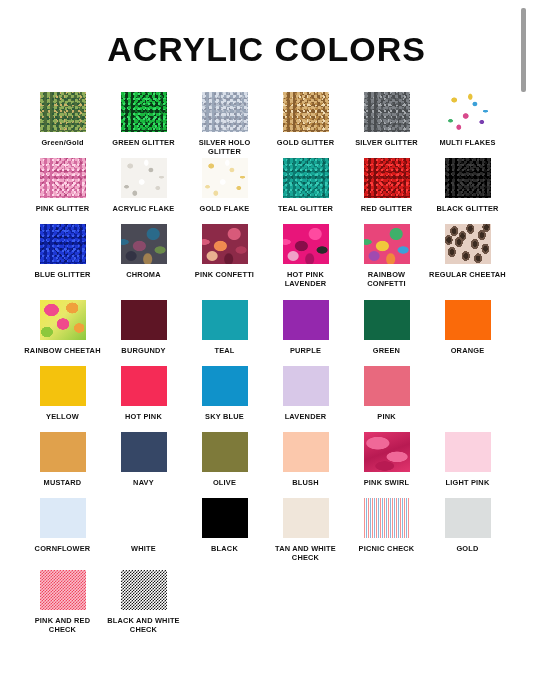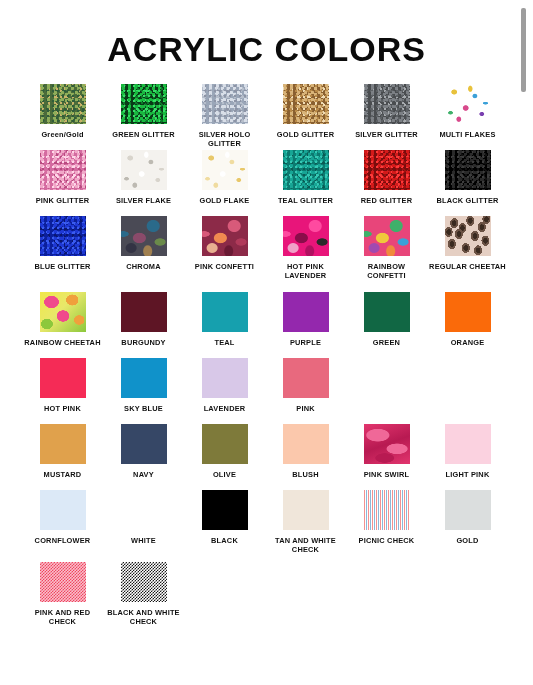--- a/index.html
+++ b/index.html
@@ -8,21 +8,21 @@
     font-family:"Liberation Sans", sans-serif;position:relative;
   }
   #page{position:relative;width:533px;height:685px;background:#fff;}
 
   .title{
     position:absolute;left:0;right:0;top:30px;text-align:center;
     font-size:34px;font-weight:bold;letter-spacing:1px;color:#0b0b0b;
     font-family:"Liberation Sans", sans-serif;
   }
 
-  .grid{position:absolute;left:22px;top:84px;width:490px;}
+  .grid{position:absolute;left:22px;top:92px;width:490px;}
   .row{display:flex;width:490px;}
   .cell{width:81px;display:flex;flex-direction:column;align-items:center;}
   .sw-wrap{height:44px;display:flex;align-items:flex-start;justify-content:center;width:100%;}
   .swatch{
     width:46px;height:40px;display:block;background:#fff;
     background-repeat:repeat;
   }
   .label{
     margin-top:2px;text-align:center;font-size:7.4px;font-weight:bold;
     line-height:1.22;color:#111;letter-spacing:.2px;width:78px;
@@ -89,21 +89,21 @@
         <div class="cell">
           <div class="sw-wrap">
             <div class="swatch" style="background-color: rgb(212, 107, 160); background-image: radial-gradient(circle at 18% 22%, rgb(240, 168, 200) 0px, rgb(240, 168, 200) 1.6px, transparent 1.7px), radial-gradient(circle at 62% 38%, rgb(255, 214, 232) 0px, rgb(255, 214, 232) 1.4px, transparent 1.5px), radial-gradient(circle at 38% 72%, rgb(240, 168, 200) 0px, rgb(240, 168, 200) 1.5px, transparent 1.6px), radial-gradient(circle at 82% 80%, rgb(255, 214, 232) 0px, rgb(255, 214, 232) 1.3px, transparent 1.4px), radial-gradient(circle at 8% 62%, rgb(185, 74, 128) 0px, rgb(185, 74, 128) 1.5px, transparent 1.6px), radial-gradient(circle at 50% 8%, rgb(185, 74, 128) 0px, rgb(185, 74, 128) 1.4px, transparent 1.5px); background-size: 7px 7px, 5px 5px, 6px 6px, 9px 9px, 8px 8px, 6px 6px;"></div>
           </div>
           <div class="label">PINK GLITTER</div>
         </div>
         <div class="cell">
           <div class="sw-wrap">
             <div class="swatch" style="background-color: rgb(244, 242, 238); background-image: radial-gradient(at 20% 20%, rgb(216, 212, 204) 0px, rgb(216, 212, 204) 2.5px, transparent 3.3px), radial-gradient(at 65% 30%, rgb(189, 186, 178) 0px, rgb(189, 186, 178) 2px, transparent 2.8px), radial-gradient(at 45% 60%, rgb(255, 255, 255) 0px, rgb(255, 255, 255) 2.5px, transparent 3.3px), radial-gradient(at 80% 75%, rgb(216, 212, 204) 0px, rgb(216, 212, 204) 2px, transparent 2.8px), radial-gradient(at 12% 72%, rgb(189, 186, 178) 0px, rgb(189, 186, 178) 2px, transparent 2.8px), radial-gradient(at 55% 12%, rgb(255, 255, 255) 0px, rgb(255, 255, 255) 1.8px, transparent 2.6px), radial-gradient(at 88% 48%, rgb(216, 212, 204) 0px, rgb(216, 212, 204) 2.2px, transparent 3px), radial-gradient(at 30% 88%, rgb(189, 186, 178) 0px, rgb(189, 186, 178) 2px, transparent 2.8px);"></div>
           </div>
-          <div class="label">SILVER FLAKE</div>
+          <div class="label">ACRYLIC FLAKE</div>
         </div>
         <div class="cell">
           <div class="sw-wrap">
             <div class="swatch" style="background-color: rgb(251, 249, 243); background-image: radial-gradient(at 20% 20%, rgb(232, 200, 106) 0px, rgb(232, 200, 106) 2.5px, transparent 3.3px), radial-gradient(at 65% 30%, rgb(240, 220, 160) 0px, rgb(240, 220, 160) 2px, transparent 2.8px), radial-gradient(at 45% 60%, rgb(255, 255, 255) 0px, rgb(255, 255, 255) 2.5px, transparent 3.3px), radial-gradient(at 80% 75%, rgb(232, 200, 106) 0px, rgb(232, 200, 106) 2px, transparent 2.8px), radial-gradient(at 12% 72%, rgb(240, 220, 160) 0px, rgb(240, 220, 160) 2px, transparent 2.8px), radial-gradient(at 55% 12%, rgb(255, 255, 255) 0px, rgb(255, 255, 255) 1.8px, transparent 2.6px), radial-gradient(at 88% 48%, rgb(232, 200, 106) 0px, rgb(232, 200, 106) 2.2px, transparent 3px), radial-gradient(at 30% 88%, rgb(240, 220, 160) 0px, rgb(240, 220, 160) 2px, transparent 2.8px);"></div>
           </div>
           <div class="label">GOLD FLAKE</div>
         </div>
         <div class="cell">
           <div class="sw-wrap">
             <div class="swatch" style="background-color: rgb(12, 122, 112); background-image: radial-gradient(circle at 18% 22%, rgb(23, 165, 149) 0px, rgb(23, 165, 149) 1.6px, transparent 1.7px), radial-gradient(circle at 62% 38%, rgb(53, 201, 180) 0px, rgb(53, 201, 180) 1.4px, transparent 1.5px), radial-gradient(circle at 38% 72%, rgb(23, 165, 149) 0px, rgb(23, 165, 149) 1.5px, transparent 1.6px), radial-gradient(circle at 82% 80%, rgb(53, 201, 180) 0px, rgb(53, 201, 180) 1.3px, transparent 1.4px), radial-gradient(circle at 8% 62%, rgb(10, 92, 84) 0px, rgb(10, 92, 84) 1.5px, transparent 1.6px), radial-gradient(circle at 50% 8%, rgb(10, 92, 84) 0px, rgb(10, 92, 84) 1.4px, transparent 1.5px); background-size: 7px 7px, 5px 5px, 6px 6px, 9px 9px, 8px 8px, 6px 6px;"></div>
@@ -193,20 +193,26 @@
           <div class="label">GREEN</div>
         </div>
         <div class="cell">
           <div class="sw-wrap">
             <div class="swatch" style="background-color: rgb(250, 106, 10);"></div>
           </div>
           <div class="label">ORANGE</div>
         </div>
       </div>
       <div class="row r4">
+        <div class="cell">
+          <div class="sw-wrap">
+            <div class="swatch" style="background-color: rgb(244, 194, 13);"></div>
+          </div>
+          <div class="label">YELLOW</div>
+        </div>
         <div class="cell">
           <div class="sw-wrap">
             <div class="swatch" style="background-color: rgb(245, 43, 86);"></div>
           </div>
           <div class="label">HOT PINK</div>
         </div>
         <div class="cell">
           <div class="sw-wrap">
             <div class="swatch" style="background-color: rgb(16, 146, 202);"></div>
           </div>

